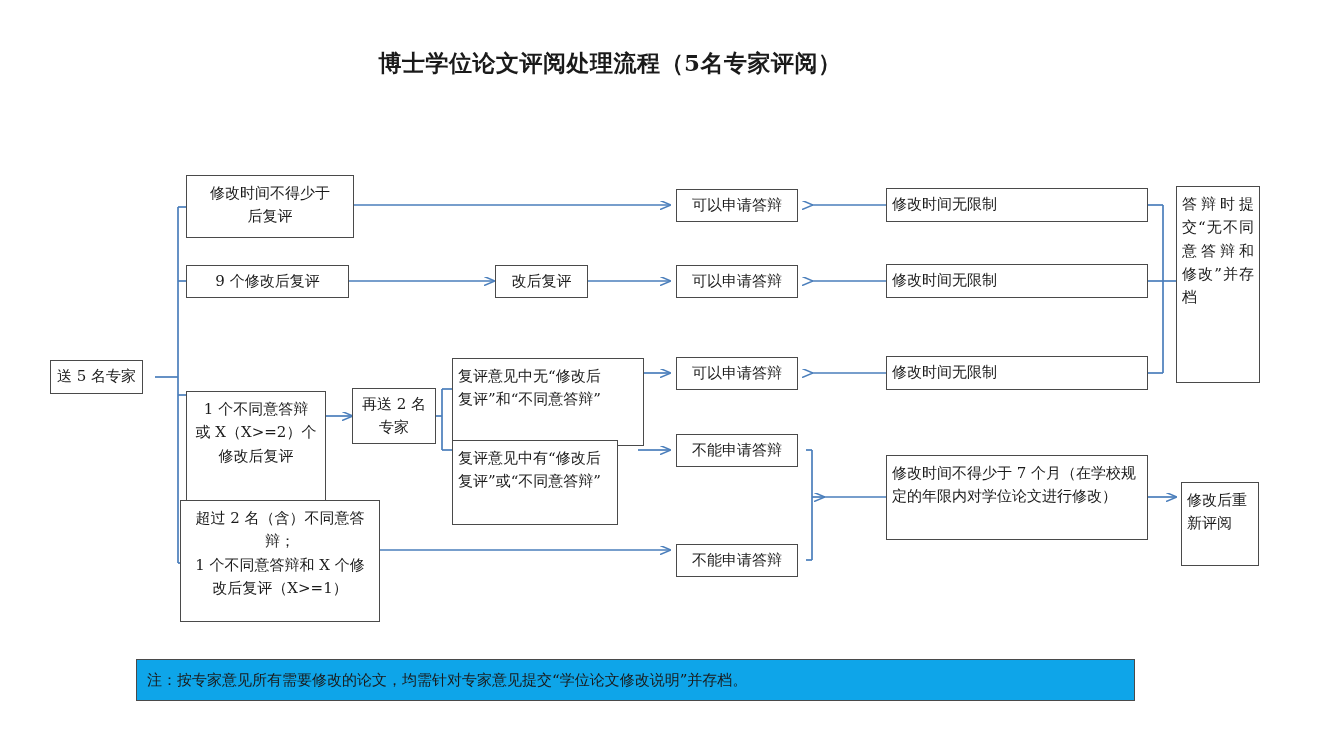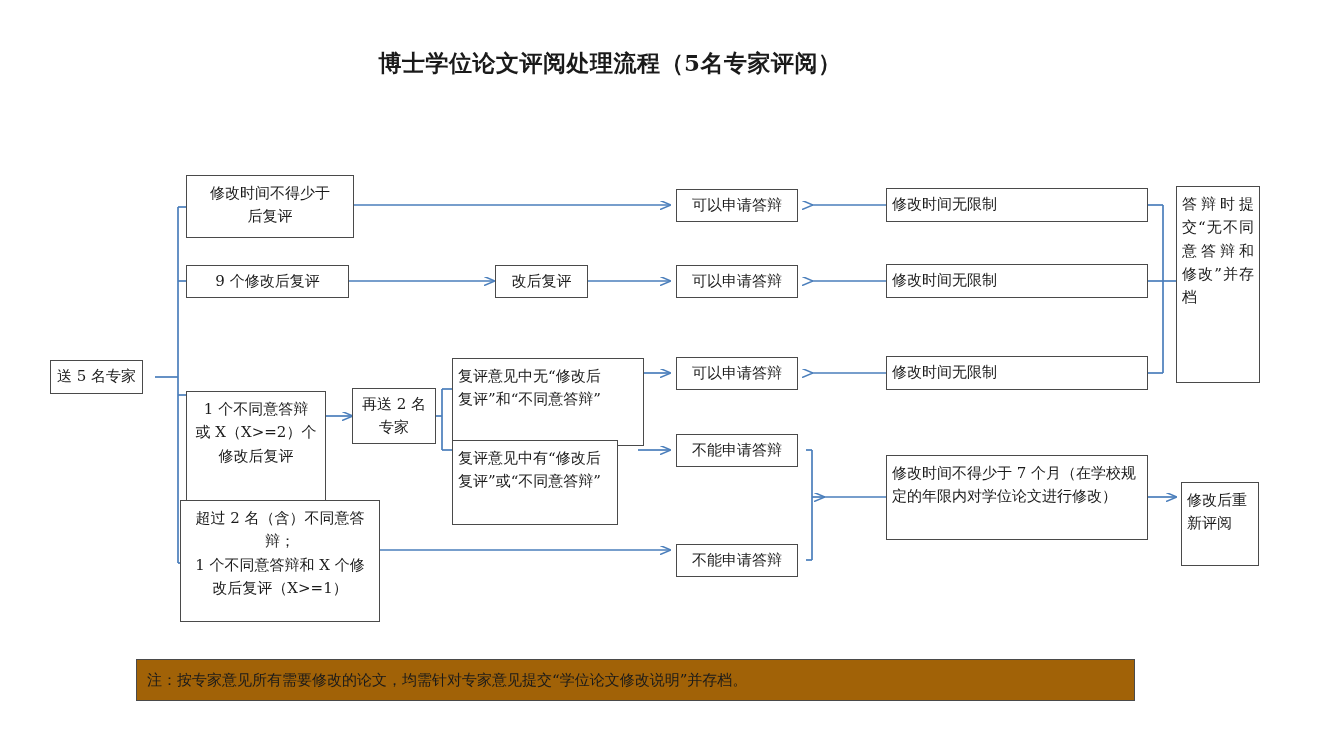--- a/index.html
+++ b/index.html
@@ -57,21 +57,21 @@
     pointer-events: none;
   }
   #note-box {
     position: absolute;
     left: 136px;
     top: 659px;
     width: 999px;
     height: 42px;
     box-sizing: border-box;
     border: 1.4px solid #4a4a4a;
-    background: #a16207;
+    background: #0ea5e9;
     display: flex;
     align-items: center;
     font-family: "DejaVu Serif", "Liberation Serif", serif;
     font-size: 15px;
     color: #1a1a1a;
   }
   #note-box .txt { padding-left: 10px; }
 </style>
 </head>
 <body>

